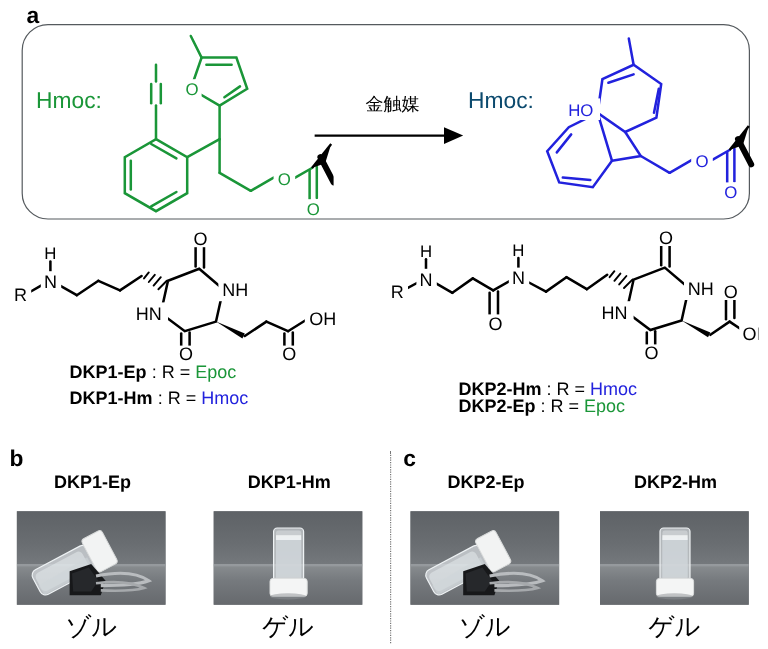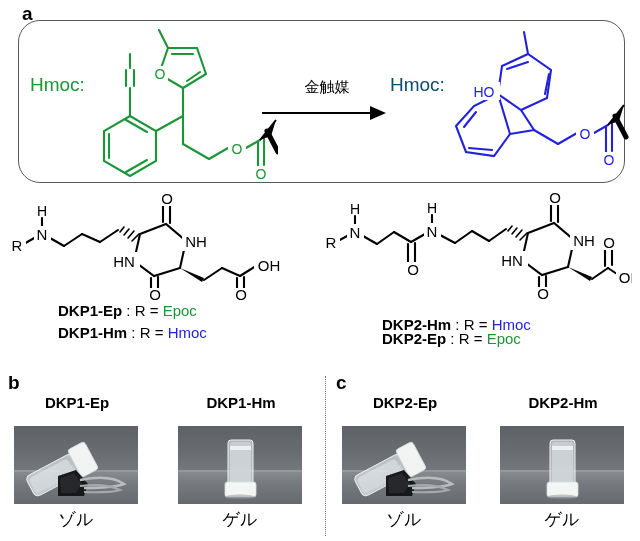--- a/index.html
+++ b/index.html
@@ -7,21 +7,21 @@
        font-family:"Liberation Sans","DejaVu Sans",sans-serif;color:#000;}
   .abs{position:absolute;}
   .panel-letter{font-weight:bold;font-size:19px;line-height:19px;color:#000;}
   .rxn-box{position:absolute;left:18px;top:20px;width:607px;height:163px;
            border:1.6px solid #555a5e;border-radius:22px;box-sizing:border-box;background:#fff;}
   .tag{font-size:19px;font-weight:400;letter-spacing:0px;}
   .tag-green{color:#1a9638;}
   .tag-blue{color:#0c4a6e;}
   .arrow-label{font-size:15px;color:#000;font-family:"DejaVu Sans",sans-serif;}
   .cap{font-weight:bold;font-size:15px;color:#000;text-align:center;}
-  .jp{font-size:17px;color:#000;text-align:center;font-family:"DejaVu Sans",sans-serif;}
+  .jp{font-size:21px;color:#000;text-align:center;font-family:"DejaVu Sans",sans-serif;}
   .legend{font-size:15px;color:#000;white-space:nowrap;}
   .legend b{font-weight:bold;color:#000;}
   .legend .g{color:#1a9638;font-weight:normal;}
   .legend .b{color:#2222dd;font-weight:normal;}
   .divider{position:absolute;border-left:1.5px dotted #777;height:160px;}
   .photo{position:absolute;overflow:hidden;background:#6e7276;}
   .photo .bg-top{position:absolute;left:0;top:0;right:0;height:56%;
      background:linear-gradient(180deg,#5e6266 0%,#696d71 60%,#74787c 100%);}
   .photo .bg-bot{position:absolute;left:0;bottom:0;right:0;height:44%;
      background:linear-gradient(180deg,#8a8e91 0%,#767a7e 40%,#66696d 100%);}

